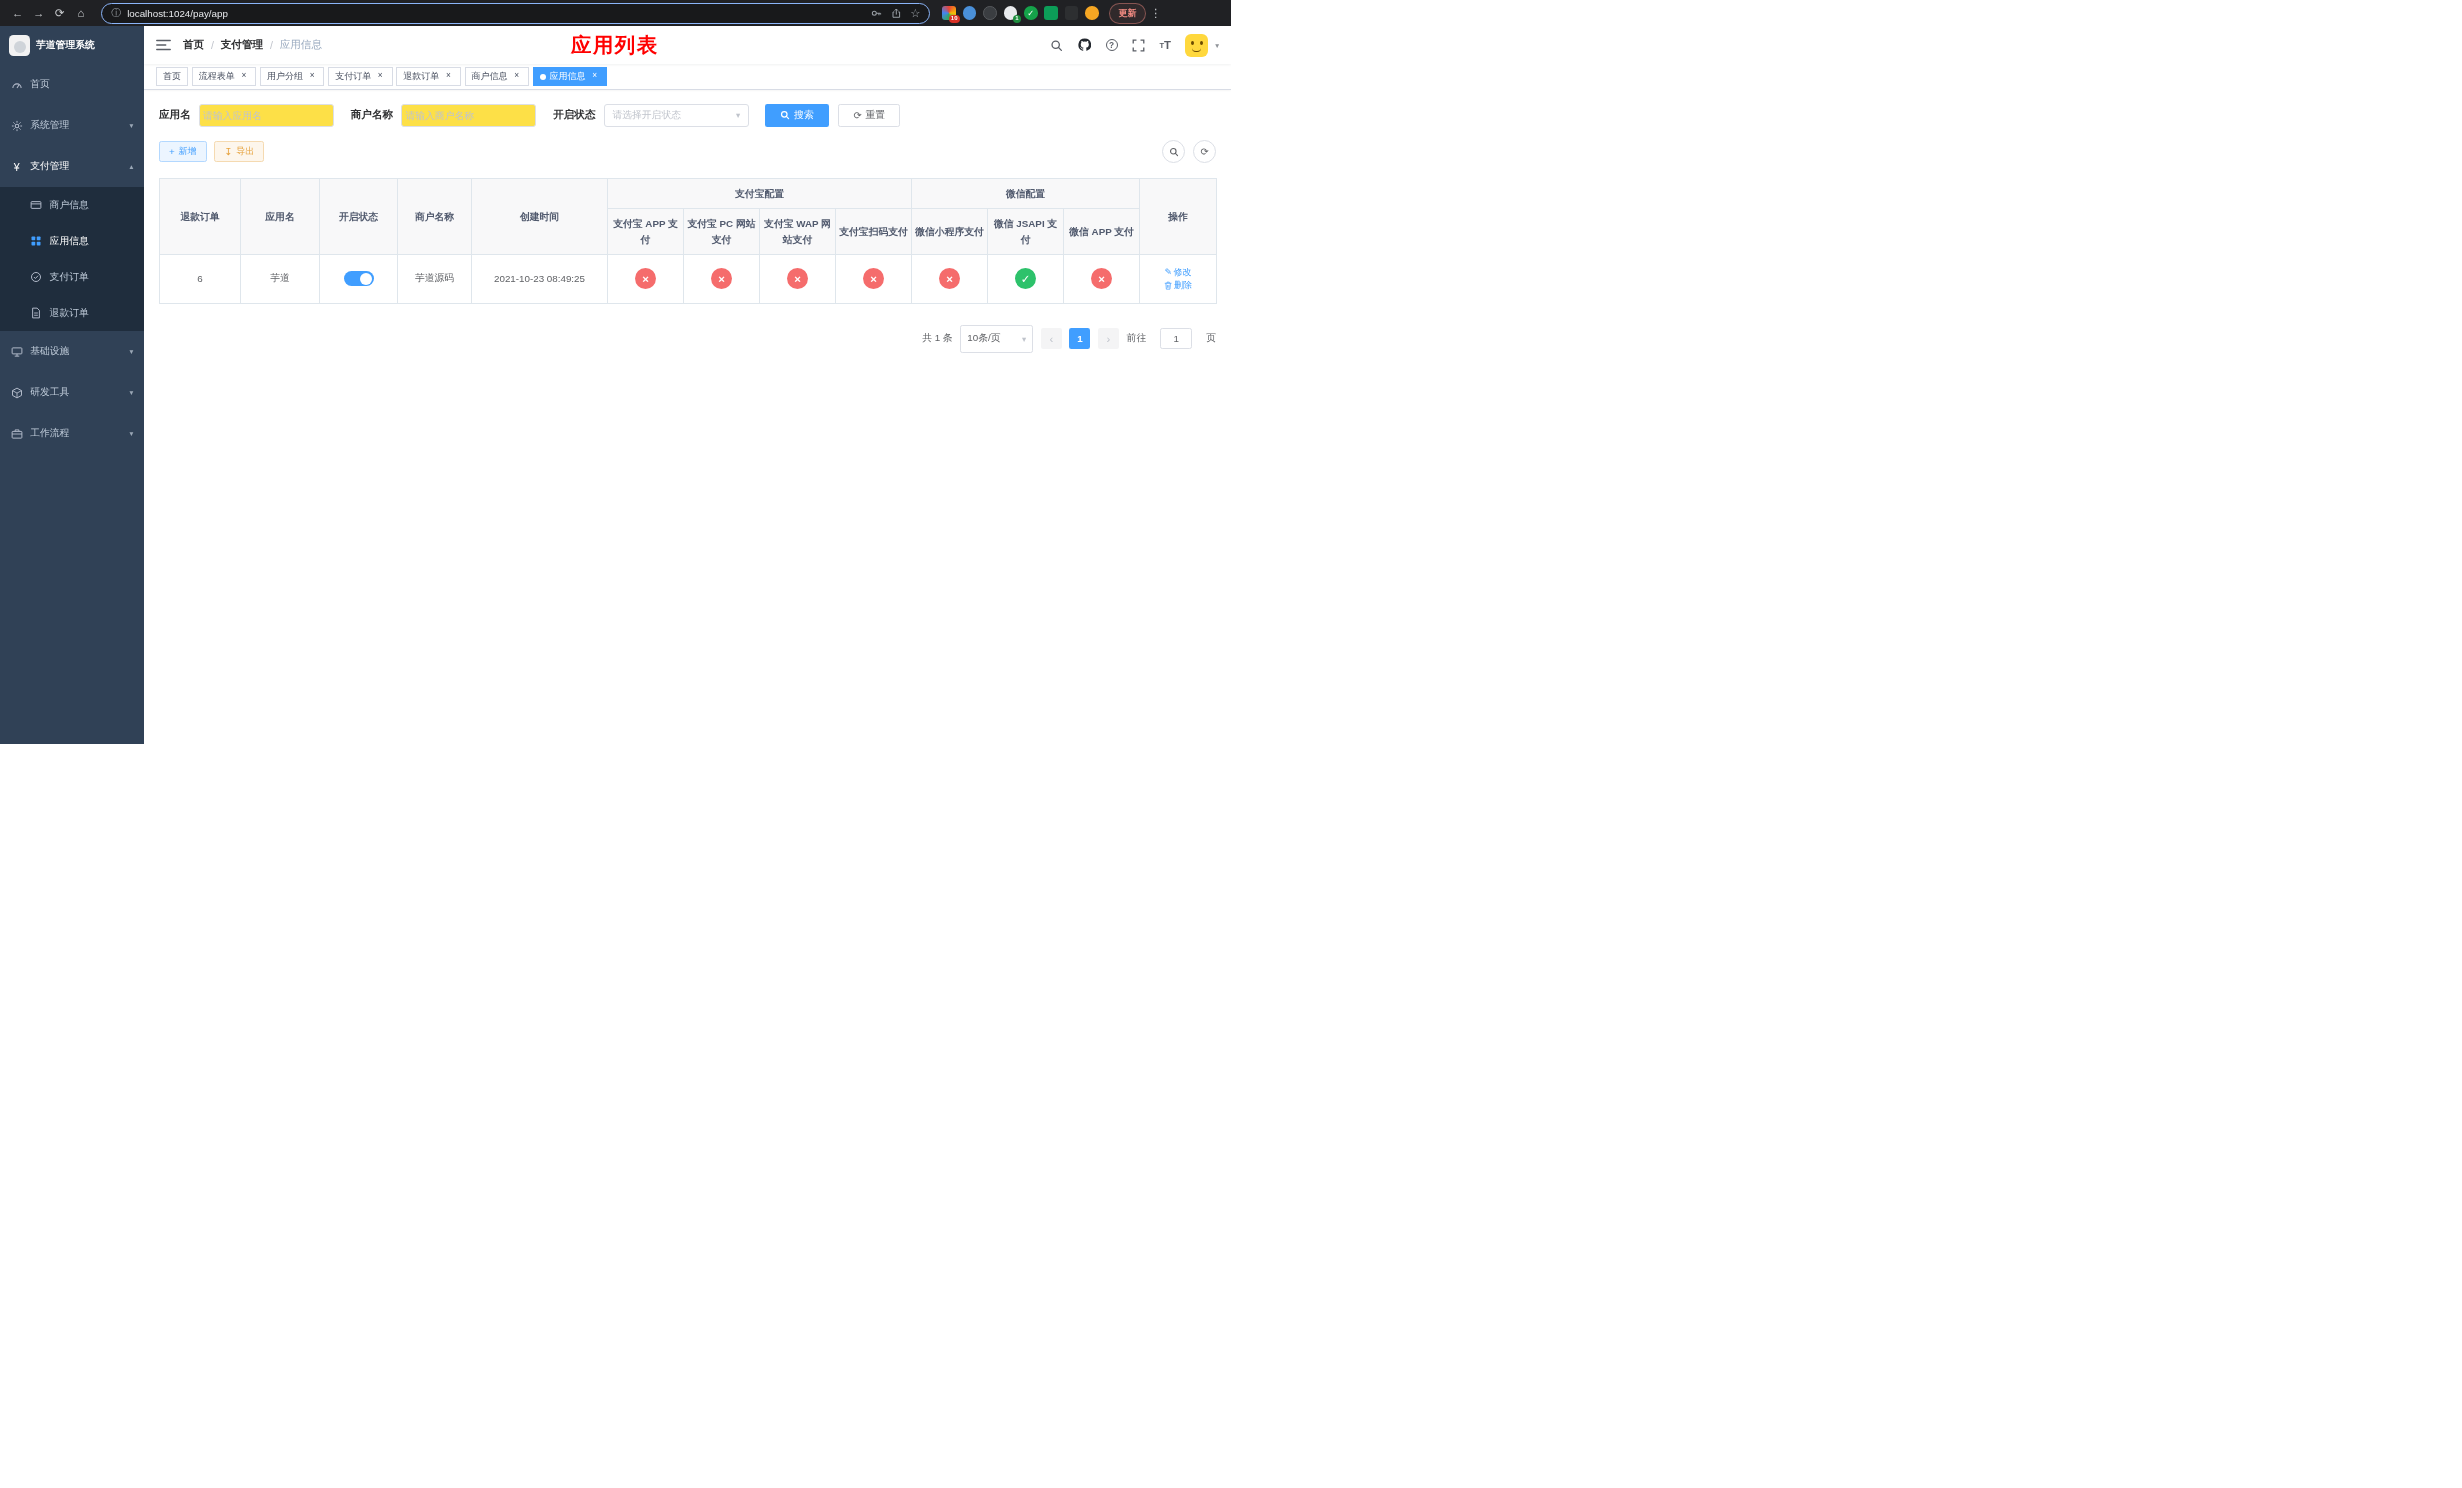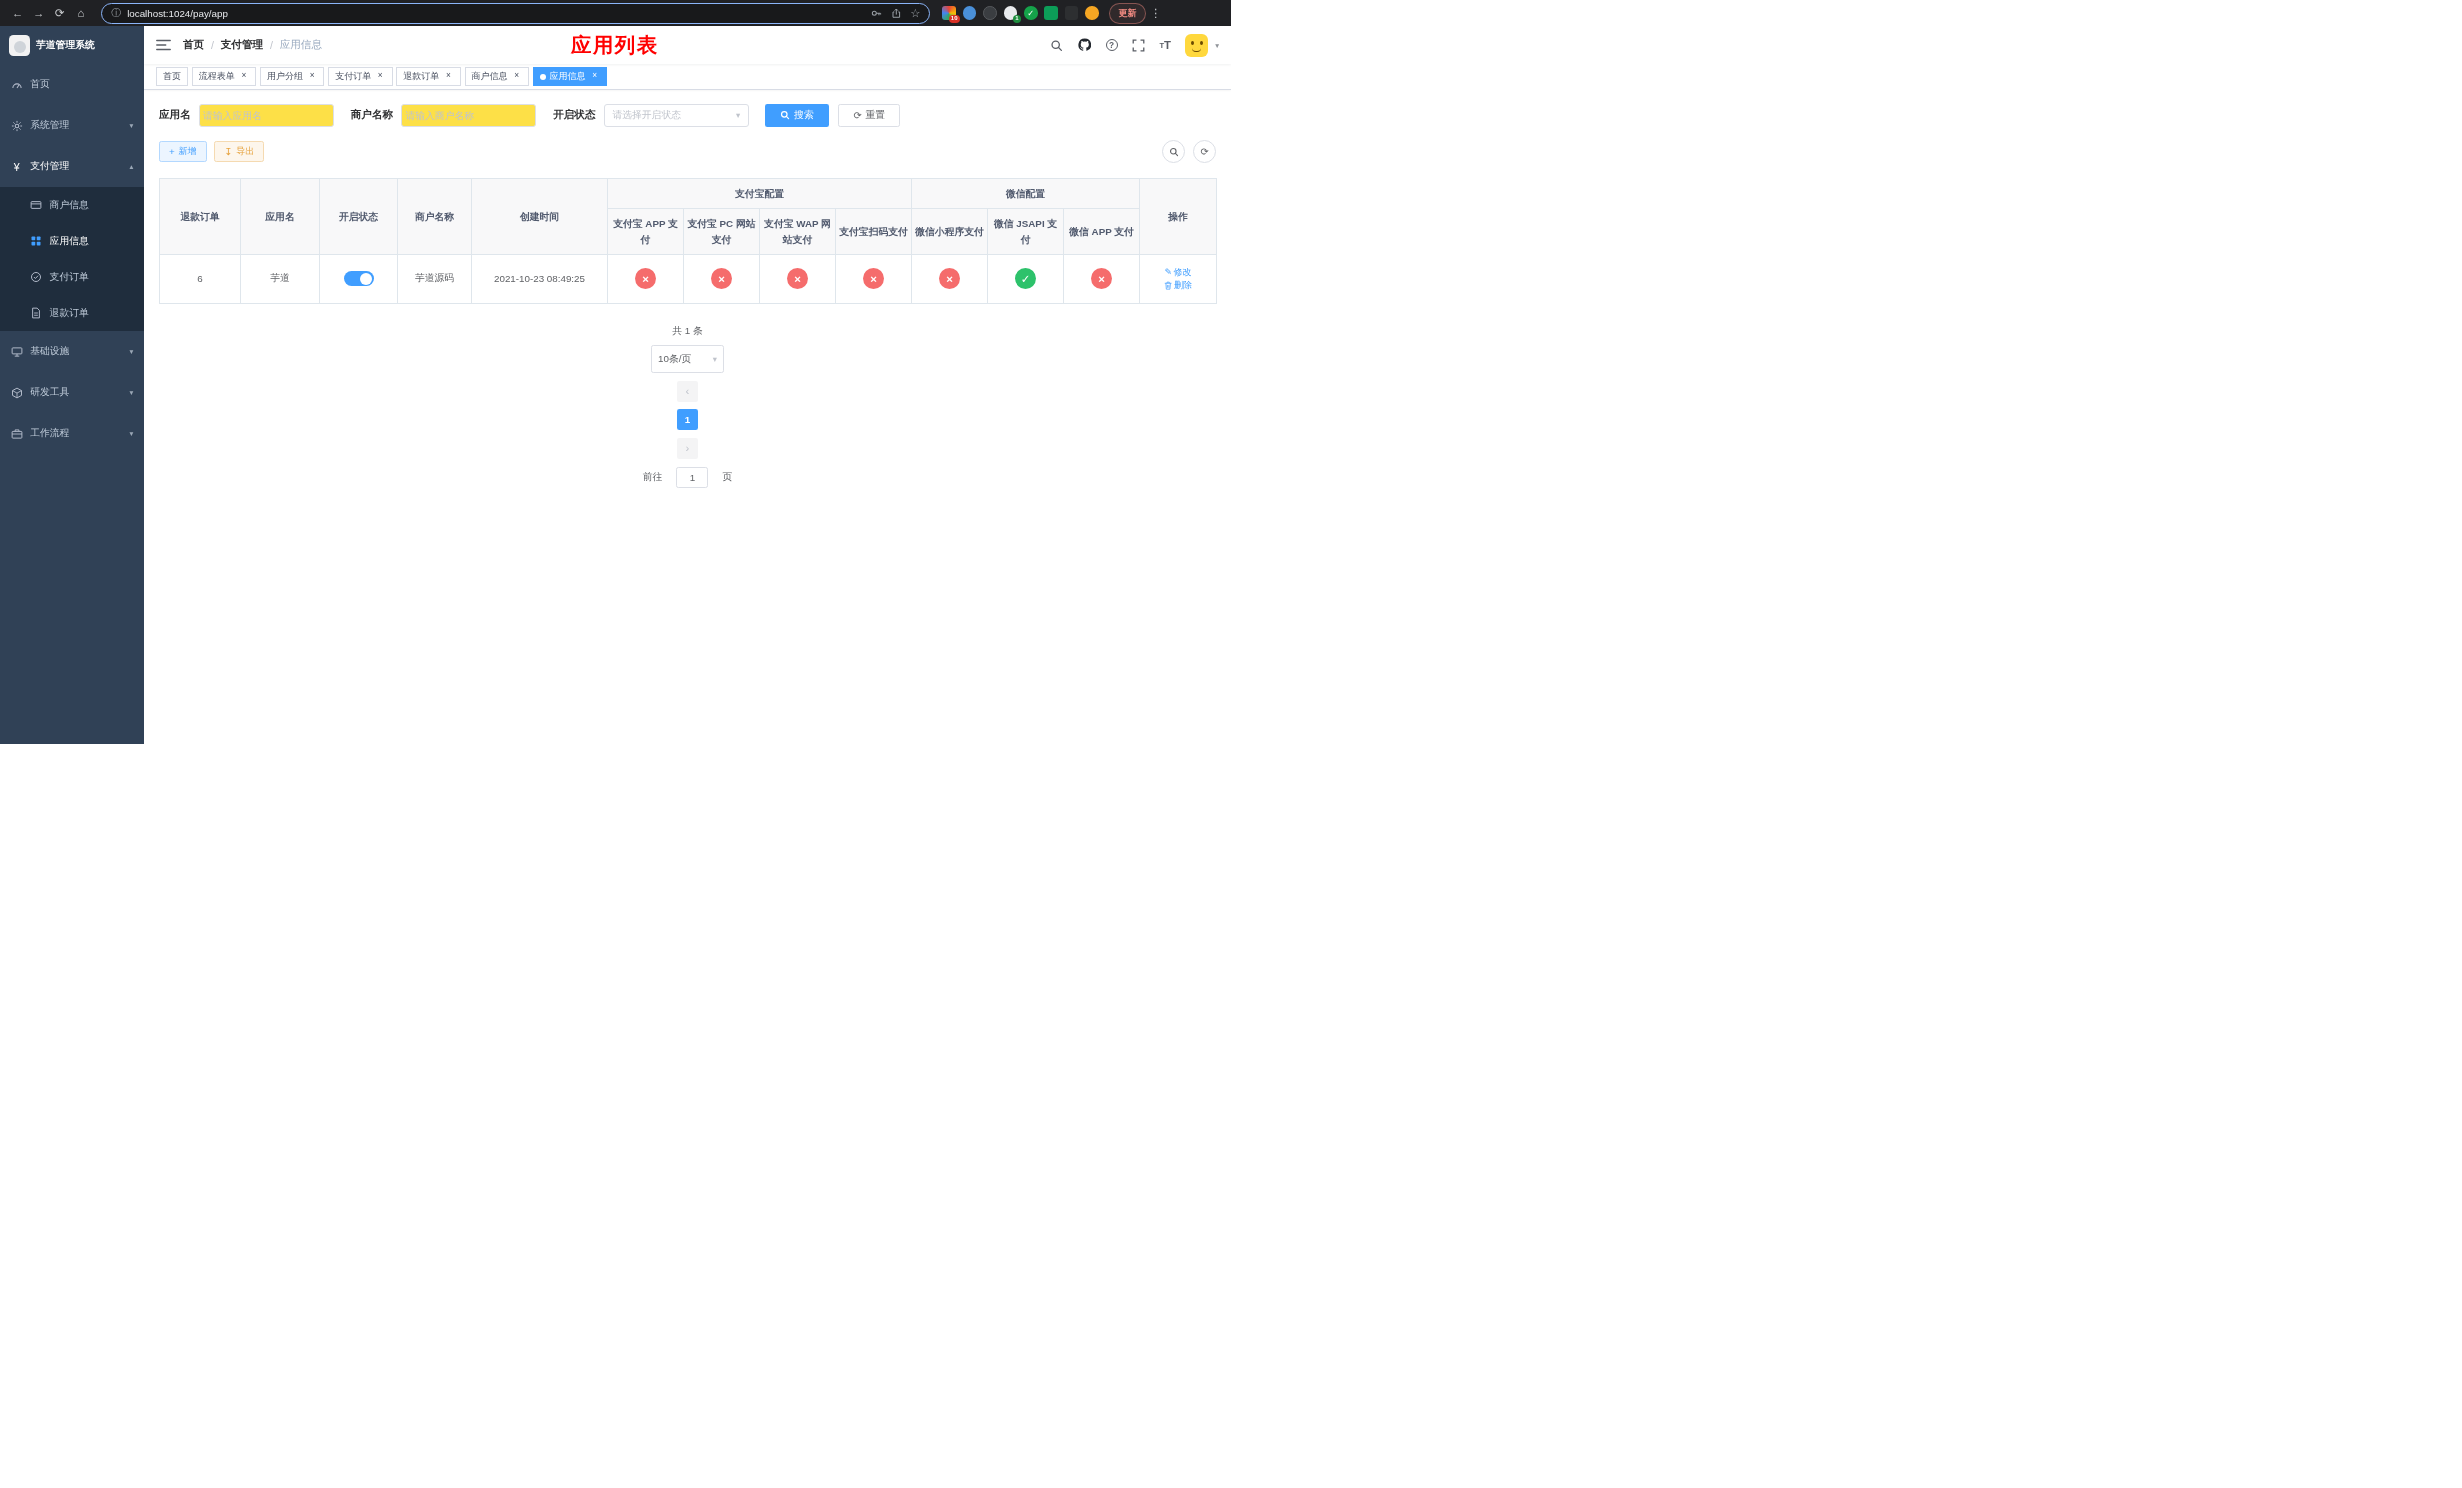--- a/index.html
+++ b/index.html
@@ -120,21 +120,21 @@
   .switch { width:30px; height:15px; border-radius:7.6px; background:#dcdfe6; display:inline-block;
     position:relative; cursor:pointer; vertical-align:middle; }
   .switch .knob { position:absolute; top:1.5px; left:1.5px; width:12px; height:12px; border-radius:50%; background:#fff; }
   .switch.on { background:#409EFF; }
   .switch.on .knob { left:auto; right:1.5px; }
   .op-link { color:#409EFF; font-size:9px; cursor:pointer; display:inline-flex; align-items:center;
     gap:1.5px; margin:0 3.8px; white-space:nowrap; }
 
   
   .pagination { margin-top:21px; display:flex; align-items:center; justify-content:flex-end;
-    gap:7.6px; font-size:9.8px; color:#606266;flex-direction:column; }
+    gap:7.6px; font-size:9.8px; color:#606266; }
   .pg-size { width:73px; height:28px; border:0.8px solid #dcdfe6; border-radius:2.3px; padding:0 6px;
     display:flex; align-items:center; justify-content:space-between; cursor:pointer; background:#fff; }
   .pg-size .caret { color:#c0c4cc; font-size:8.3px; }
   .pg-btn { width:21px; height:21px; border-radius:2.3px; background:#f4f4f5; color:#c0c4cc;
     display:flex; align-items:center; justify-content:center; font-size:11.4px; cursor:pointer; }
   .pg-num { width:21px; height:21px; border-radius:2.3px; background:#409EFF; color:#fff;
     display:flex; align-items:center; justify-content:center; font-weight:bold; cursor:pointer; }
   .pg-goto { display:flex; align-items:center; gap:14px; }
   .pg-input { width:32px; height:21px; border:0.8px solid #dcdfe6; border-radius:2.3px; text-align:center;
     font-size:9.8px; color:#606266; outline:none; font-family:inherit; }

